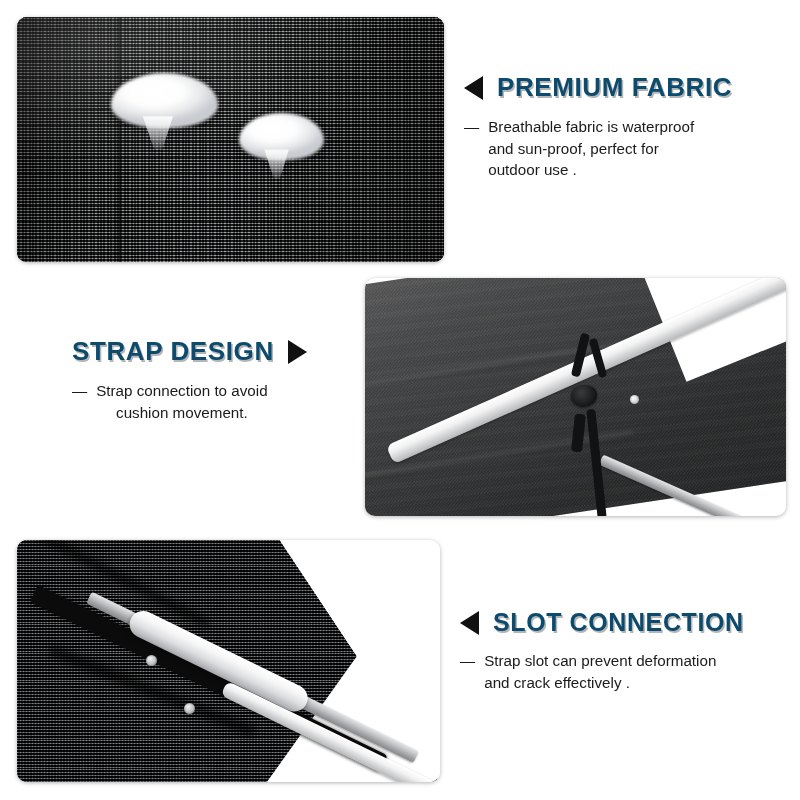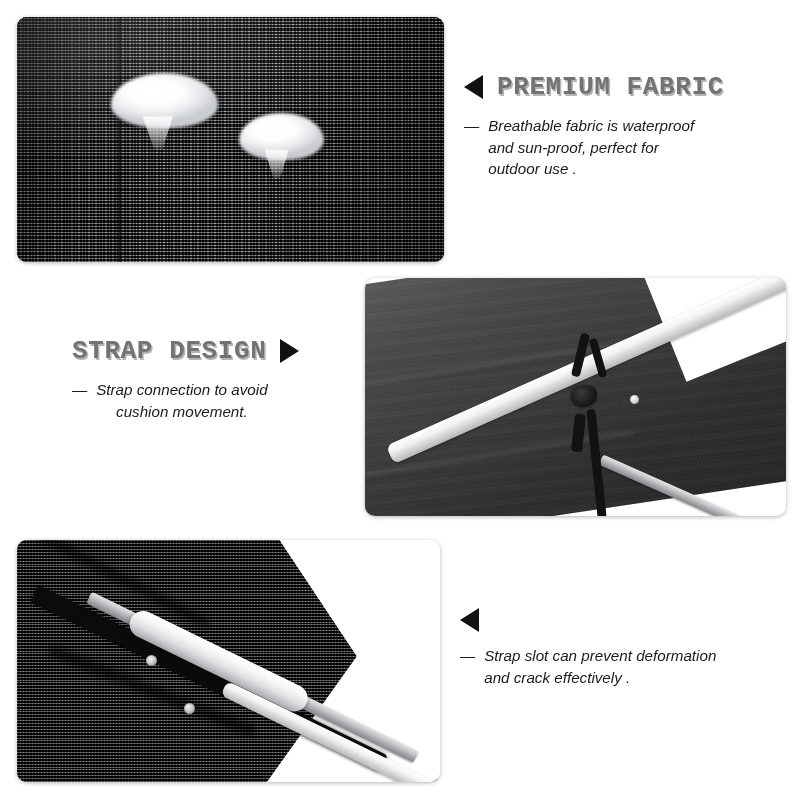--- a/index.html
+++ b/index.html
@@ -213,25 +213,25 @@
   .feature {
     position: absolute;
   }
   .feature-head {
     display: flex;
     align-items: center;
     gap: 14px;
     white-space: nowrap;
   }
   .feature-title {
-    font-family: Liberation Mono, monospace;
+    font-family: Liberation Sans, sans-serif;
     font-weight: bold;
     font-size: 26px;
     letter-spacing: 0.6px;
-    color: #737373;
+    color: #0c4a6e;
     text-shadow: 1.5px 1.5px 0.5px rgba(120,120,120,0.55);
   }
   .tri {
     width: 0; height: 0;
     border-top: 12px solid transparent;
     border-bottom: 12px solid transparent;
     flex: 0 0 auto;
   }
   .tri-left  { border-right: 19px solid #111111; }
   .tri-right { border-left: 19px solid #111111; }
@@ -242,21 +242,21 @@
     margin-top: 13px;
     font-size: 15.2px;
     line-height: 1.42;
     color: #1b1b1b;
   }
   .dash {
     flex: 0 0 auto;
     color: #1b1b1b;
     line-height: 1.42;
   }
-  .body-text { white-space: pre-line; font-style: italic; }
+  .body-text { white-space: pre-line; }
 
   #feature-premium { left: 464px; top: 72px; width: 320px; }
   #feature-strap   { left: 72px;  top: 336px; width: 290px; text-align: right; }
   #feature-strap .feature-head { justify-content: flex-start; text-align: center; }
   #feature-strap .feature-body { justify-content: flex-start; }
   #feature-strap .body-text { text-align: center; }
   #feature-slot    { left: 460px; top: 608px; width: 330px; }
   #feature-slot .feature-title { font-size: 25px; }
 </style>
 </head>
@@ -338,20 +338,21 @@
     <div class="slot-sleeve" style="left:27%; top:27%; width:46%; height:27px; transform:rotate(26deg); transform-origin:0 50%;"></div>
     <div class="slot-screw" style="left:30.5%; top:47.5%;"></div>
     <div class="slot-screw" style="left:39.5%; top:67.5%;"></div>
 
     <div class="frame-bar" style="left:49%; top:58%; width:62%; height:16px; transform:rotate(26deg); transform-origin:0 50%;"></div>
   </div>
 
   <div class="feature" id="feature-slot">
     <div class="feature-head">
       <div class="tri tri-left"></div>
+      <div class="feature-title">SLOT CONNECTION</div>
     </div>
     <div class="feature-body">
       <span class="dash">—</span>
       <span class="body-text">Strap slot can prevent deformation
 and crack effectively .</span>
     </div>
   </div>
 
 </div>
 

